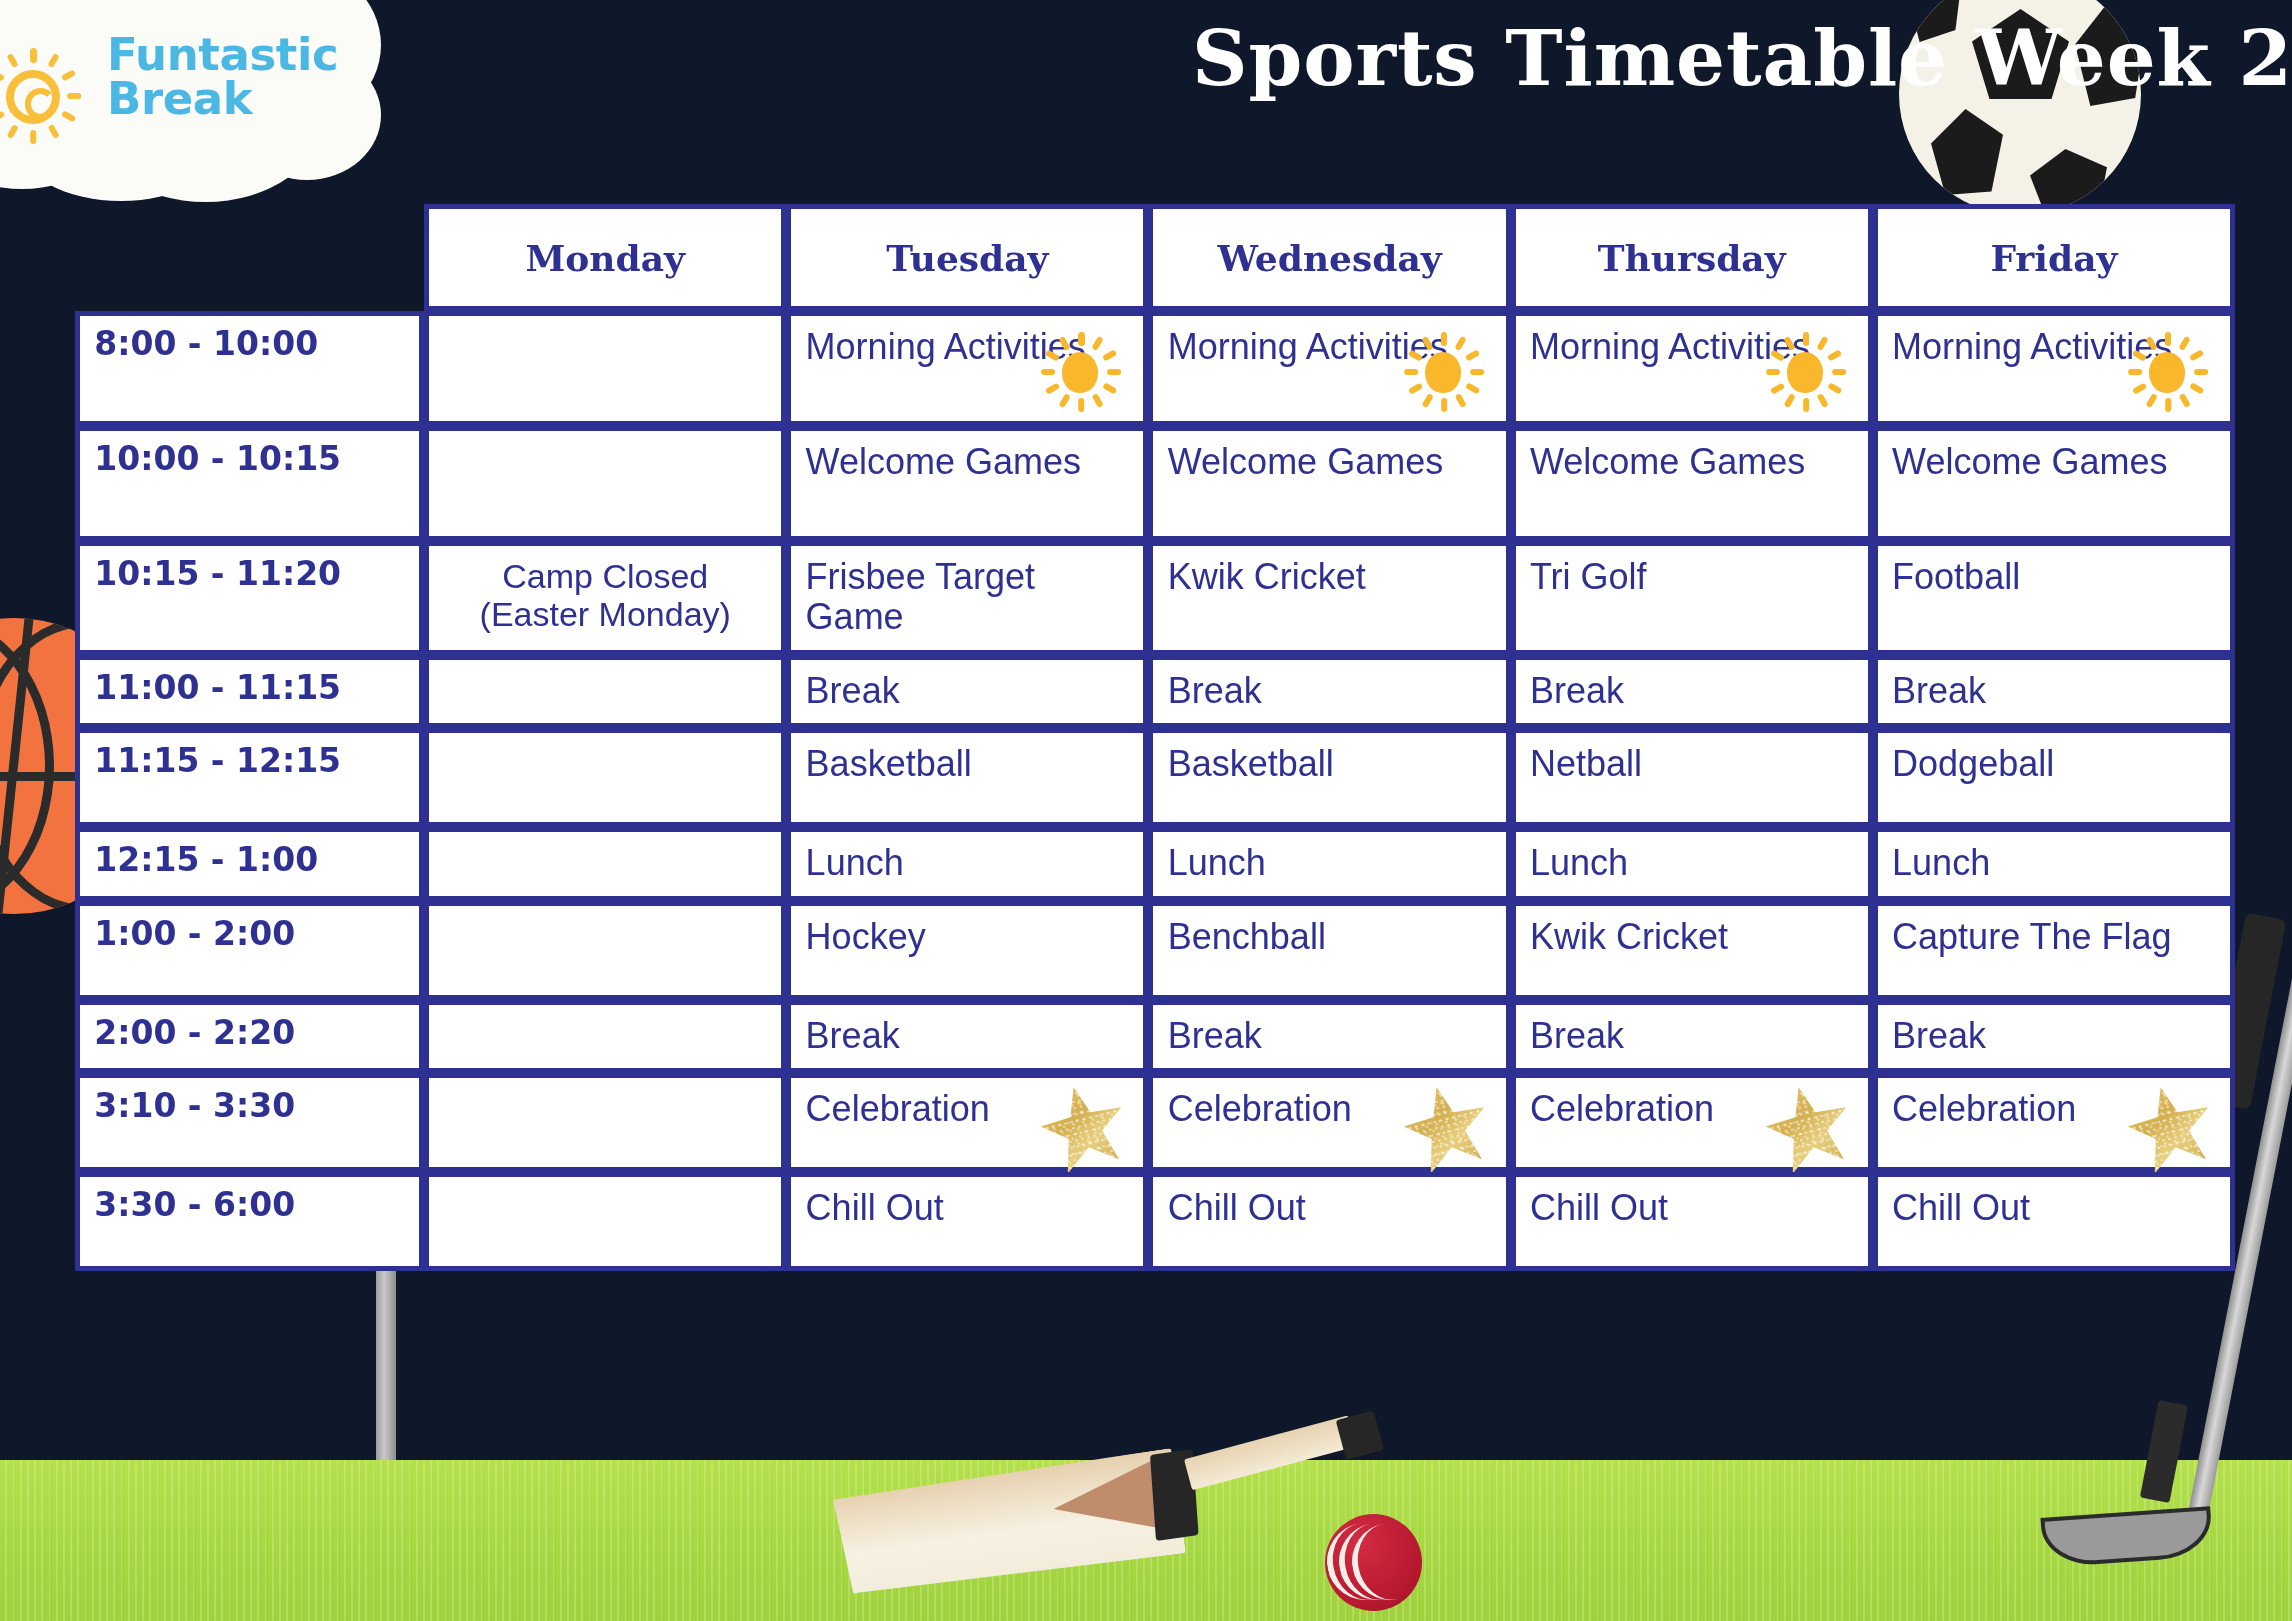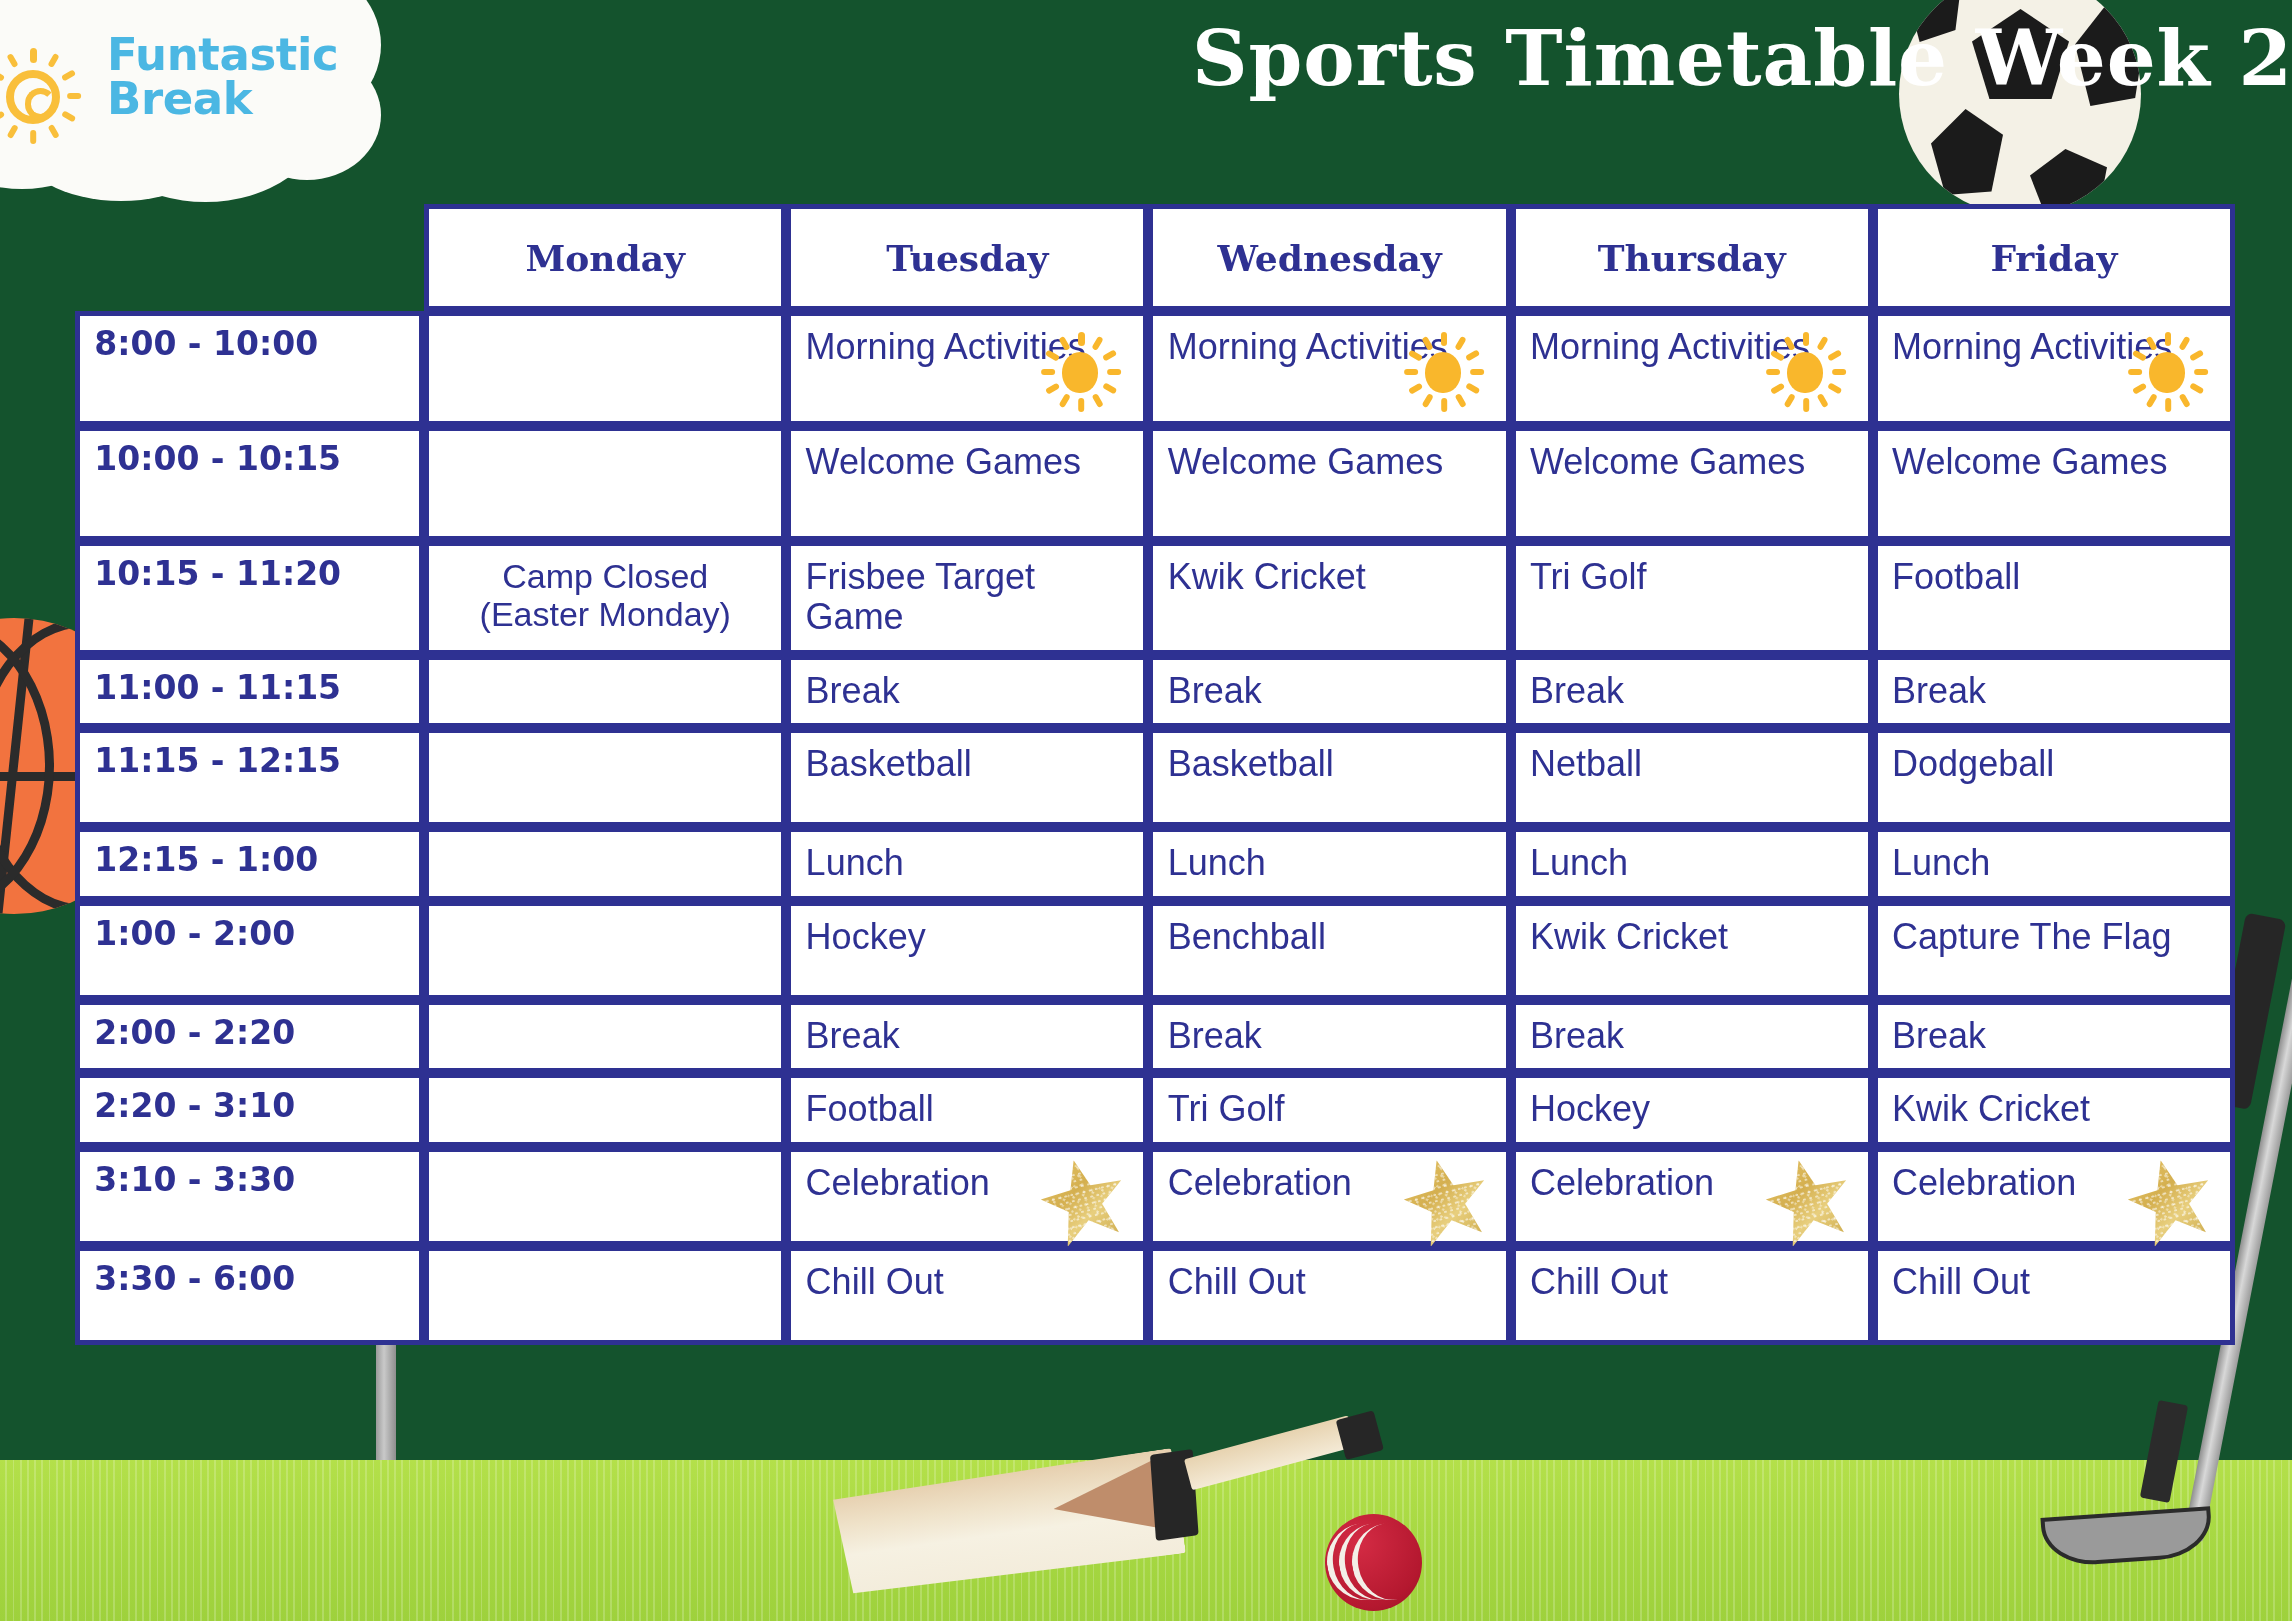--- a/index.html
+++ b/index.html
@@ -14,21 +14,21 @@
     font-family: "Liberation Sans", sans-serif;
     background: #2e3192;
     position: relative;
   }
 
   #poster {
     position: absolute;
     inset: 0;
     width: 2293px;
     height: 1621px;
-    background: #14532d;
+    background: #0f172a;
     overflow: hidden;
     padding-left: 27px;
   }
 
   
 
   .deco { position: absolute; pointer-events: none; }
 
   
   .grass {
@@ -649,28 +649,20 @@
             <td class="day-cell"><span>Capture The Flag</span></td>
           </tr>
           <tr class="row-h-short">
             <td class="time-cell">2:00 - 2:20</td>
             <td class="day-cell empty"><span></span></td>
             <td class="day-cell"><span>Break</span></td>
             <td class="day-cell"><span>Break</span></td>
             <td class="day-cell"><span>Break</span></td>
             <td class="day-cell"><span>Break</span></td>
           </tr>
-          <tr class="row-h-short">
-            <td class="time-cell">2:20 - 3:10</td>
-            <td class="day-cell empty"><span></span></td>
-            <td class="day-cell"><span>Football</span></td>
-            <td class="day-cell"><span>Tri Golf</span></td>
-            <td class="day-cell"><span>Hockey</span></td>
-            <td class="day-cell"><span>Kwik Cricket</span></td>
-          </tr>
           <tr class="row-h-mid">
             <td class="time-cell">3:10 - 3:30</td>
             <td class="day-cell empty"><span></span></td>
             <td class="day-cell"><span>Celebration</span><span class="star-icon"></span></td>
             <td class="day-cell"><span>Celebration</span><span class="star-icon"></span></td>
             <td class="day-cell"><span>Celebration</span><span class="star-icon"></span></td>
             <td class="day-cell"><span>Celebration</span><span class="star-icon"></span></td>
           </tr>
           <tr class="row-h-mid">
             <td class="time-cell">3:30 - 6:00</td>

